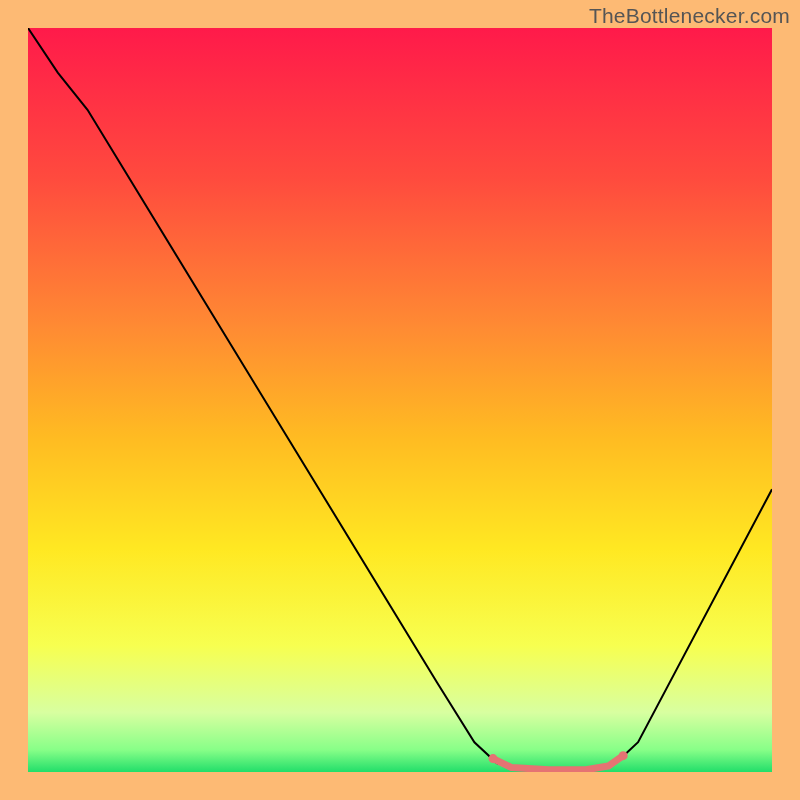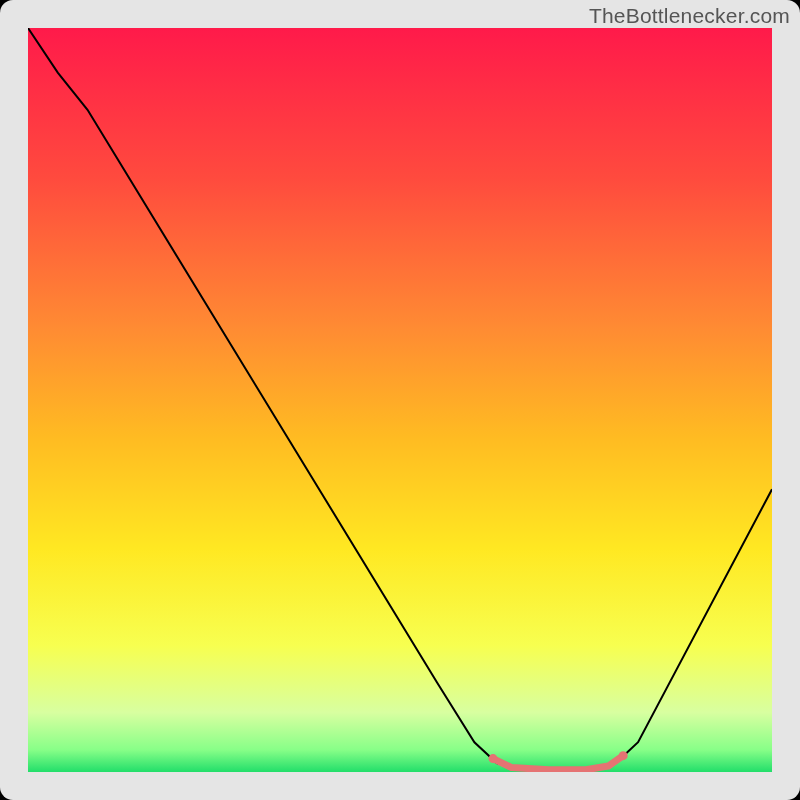--- a/index.html
+++ b/index.html
@@ -1,22 +1,21 @@
 <!DOCTYPE html>
 <html><head>
 <meta charset="utf-8">
 <style>
   * { margin: 0; padding: 0; box-sizing: border-box; }
   html, body { width: 800px; height: 800px; overflow: hidden; background: #000; }
   .container {
     width: 800px;
     height: 800px;
     position: relative;
-    background: #e5e5e5;
-    border-radius: 13px;
+    background: #fdba74;
   }
   .watermark {
     position: absolute;
     top: 4px;
     right: 10px;
     color: #555;
     font-family: Arial, Helvetica, sans-serif;
     font-size: 21px;
     font-weight: 500;
     z-index: 10;

